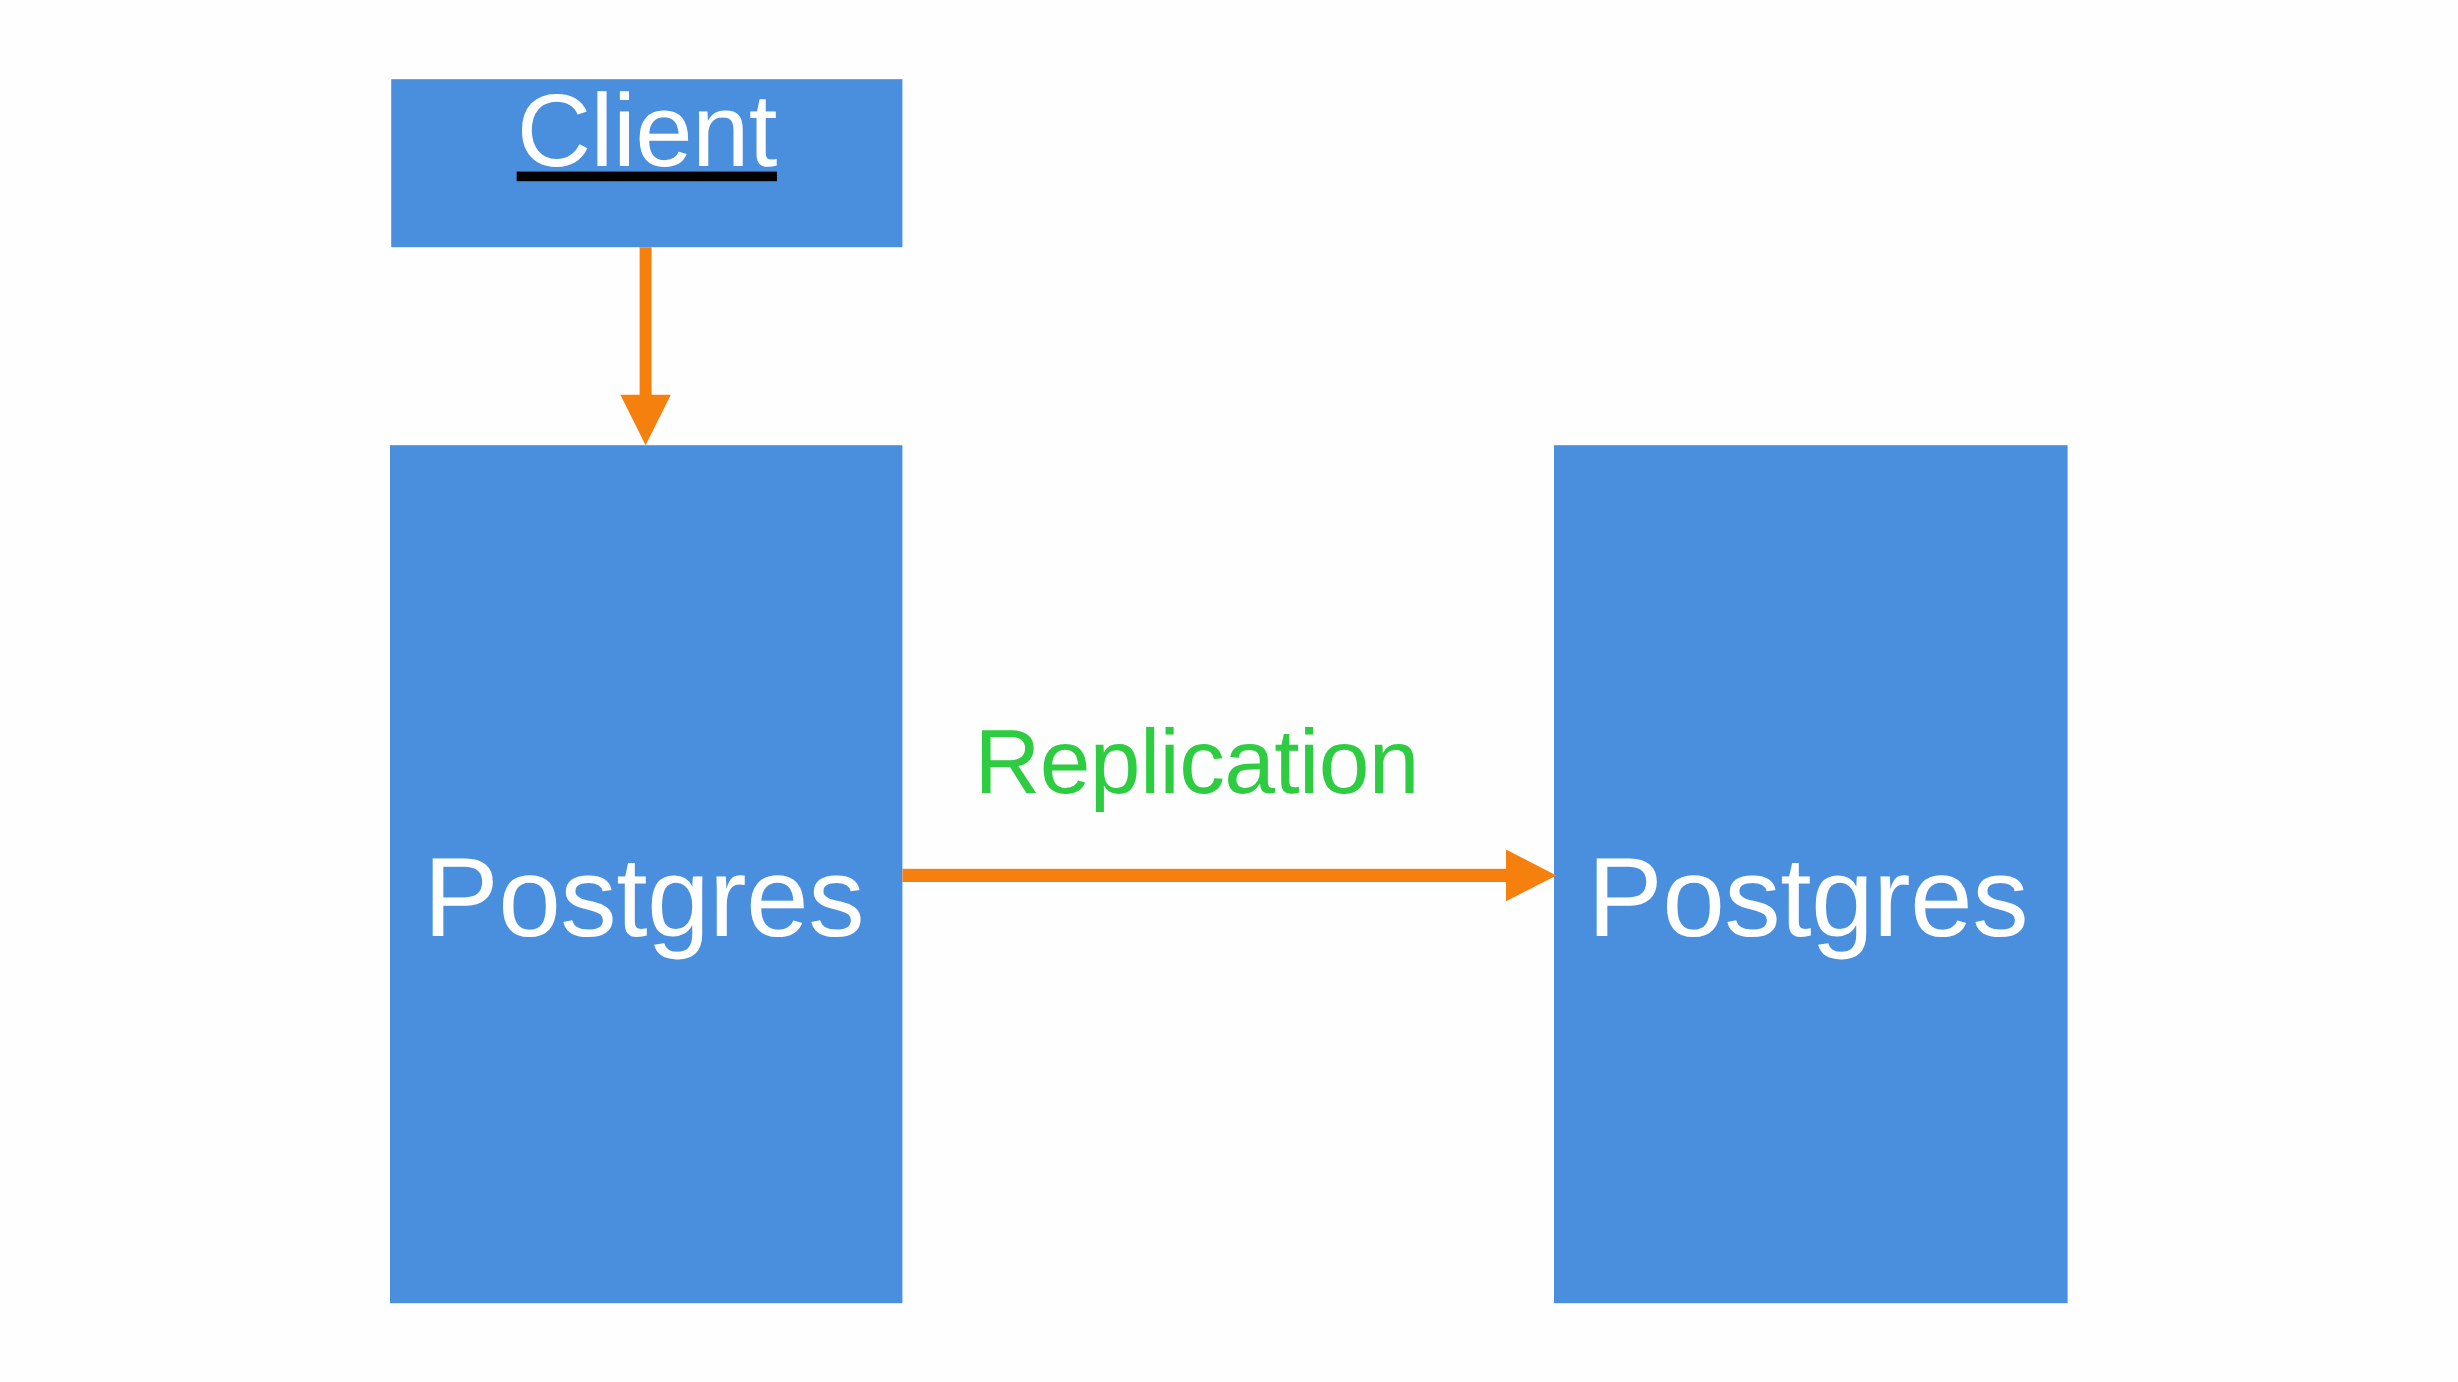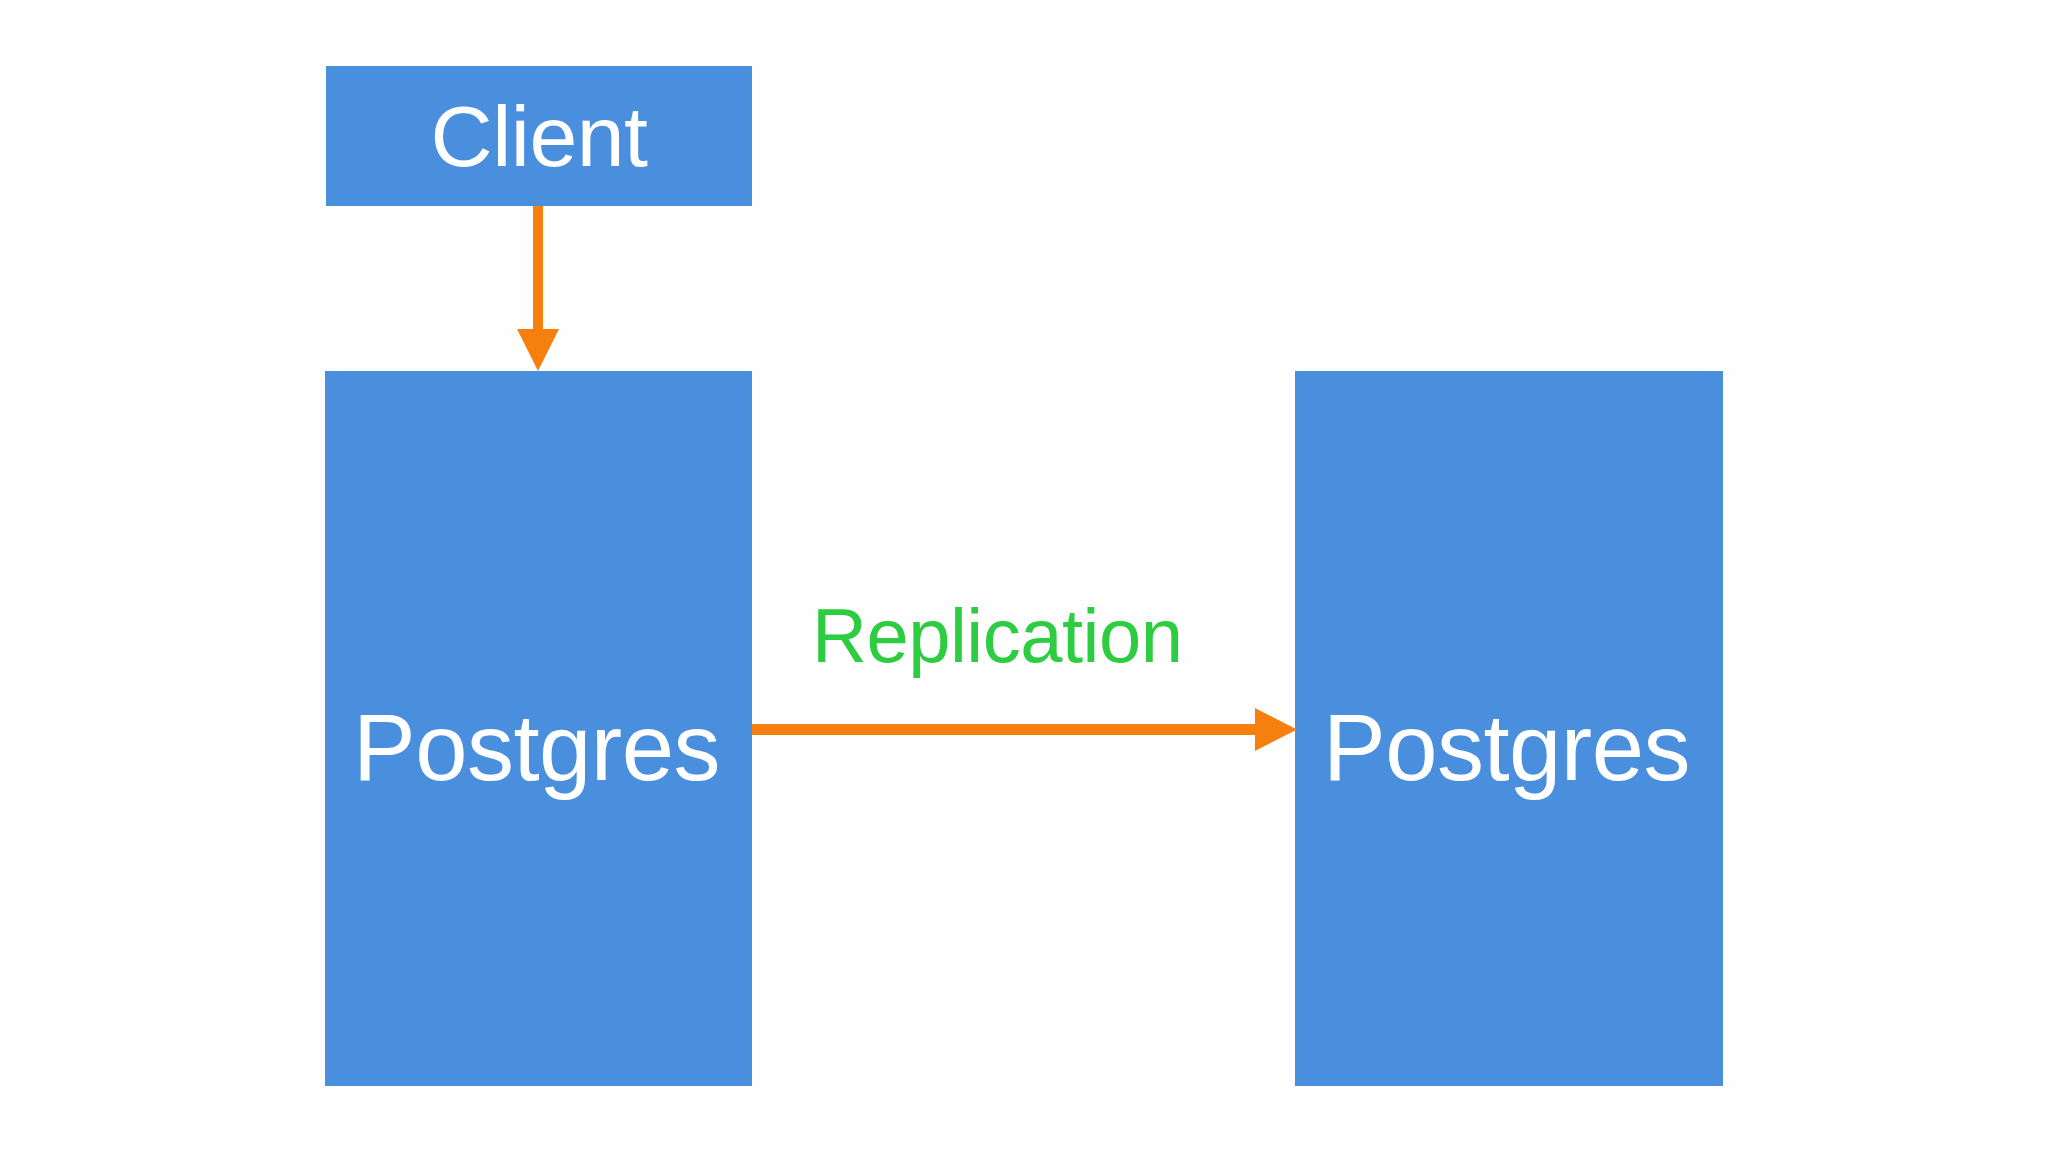--- a/index.html
+++ b/index.html
@@ -16,23 +16,23 @@
   }
   #canvas {
     position: relative;
     width: 2048px;
     height: 1152px;
     background: #fefefe;
   }
   .node-box {
     position: absolute;
     display: flex;
-    align-items: center;
     justify-content: center;
     box-sizing: border-box;
+    text-decoration: underline;
   }
   .node-label {
     color: #ffffff;
     font-family: "Liberation Sans", sans-serif;
     font-weight: 400;
     letter-spacing: -0.5px;
     line-height: 1;
     white-space: nowrap;
   }
   

